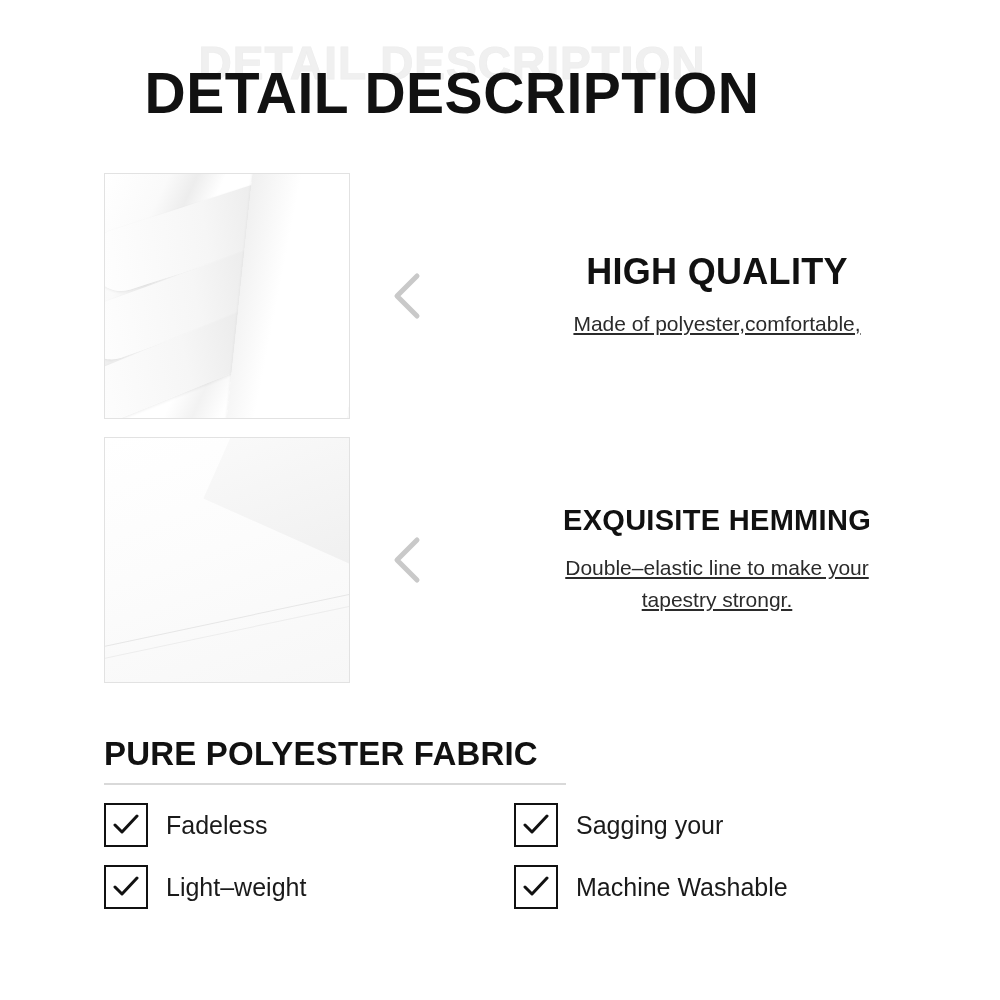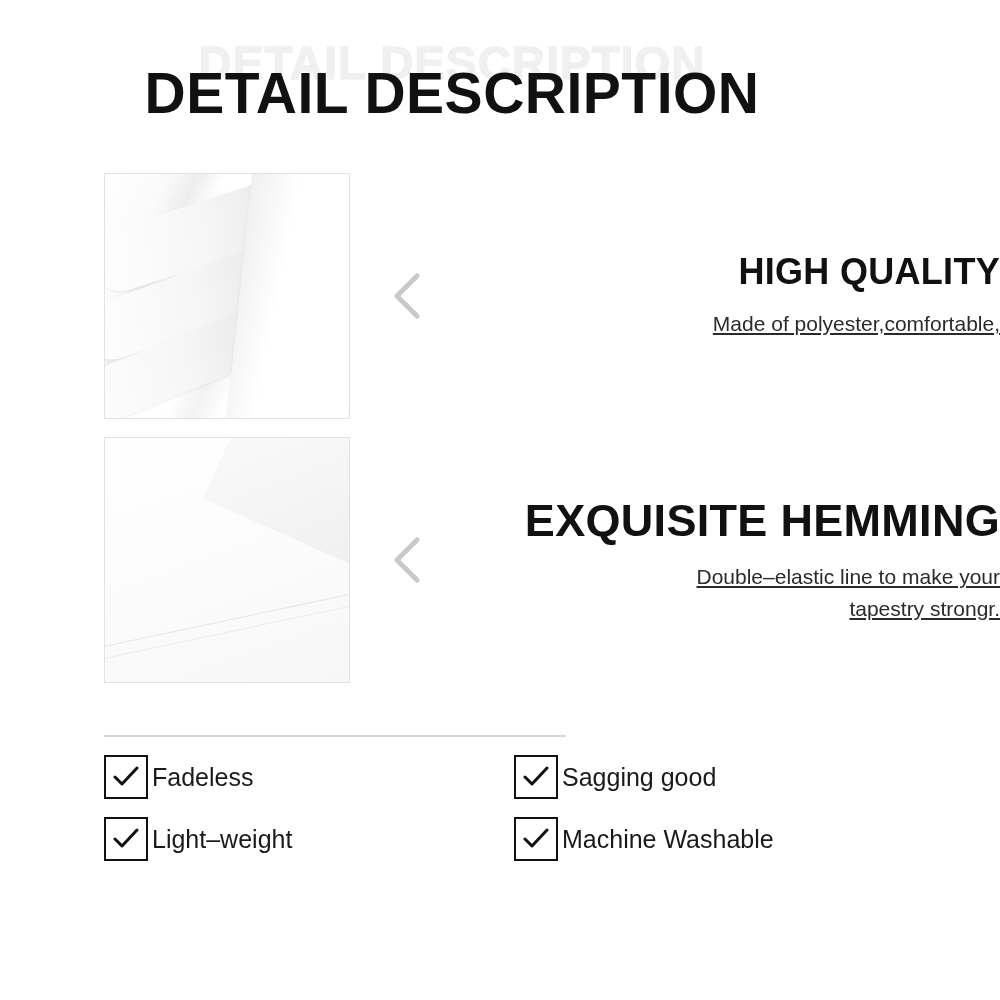--- a/index.html
+++ b/index.html
@@ -123,31 +123,31 @@
     width: 56px;
     margin-left: 28px;
     display: flex;
     align-items: center;
     justify-content: center;
   }
   .arrow svg { display: block; }
 
   .feature-text {
     flex: 1;
-    text-align: right;
+    text-align: center;
   }
   .feature-heading {
     font-size: 36px;
     font-weight: 700;
     color: #111111;
     letter-spacing: 0.3px;
     margin: 0 0 16px 0;
     line-height: 1.1;
   }
-  .feature-heading.small { font-size: 45px; }
+  .feature-heading.small { font-size: 29px; }
   .feature-desc {
     font-size: 21px;
     font-weight: 400;
     color: #2b2b2b;
     line-height: 1.5;
     margin: 0;
     text-decoration: underline;
   }
 
   
@@ -187,21 +187,21 @@
     display: flex;
     align-items: center;
     justify-content: center;
     flex: none;
     background: #ffffff;
   }
   .checkbox svg { display: block; }
   .check-label {
     font-size: 25px;
     color: #1a1a1a;
-    margin-left: 4px;
+    margin-left: 18px;
     white-space: nowrap;
   }
 </style>
 </head>
 <body>
 
 <div class="header-wrap">
   <div class="ghost-title">DETAIL DESCRIPTION</div>
   <div class="main-title">DETAIL DESCRIPTION</div>
 </div>
@@ -242,39 +242,40 @@
   </div>
 
   <div class="feature-text">
     <h2 class="feature-heading small">EXQUISITE HEMMING</h2>
     <p class="feature-desc">Double–elastic line to make your</p>
     <p class="feature-desc">tapestry strongr.</p>
   </div>
 </div>
 
 <div class="bottom">
+  <h3 class="bottom-title">PURE POLYESTER FABRIC</h3>
   <div class="bottom-rule"></div>
 
   <div class="check-grid">
     <div class="check-item">
       <span class="checkbox">
         <svg width="26" height="22" viewBox="0 0 26 22" aria-hidden="true">
           <polyline points="2,11 9,18 24,2" fill="none" stroke="#111111" stroke-width="3" stroke-linecap="round" stroke-linejoin="round"></polyline>
         </svg>
       </span>
       <span class="check-label">Fadeless</span>
     </div>
 
     <div class="check-item">
       <span class="checkbox">
         <svg width="26" height="22" viewBox="0 0 26 22" aria-hidden="true">
           <polyline points="2,11 9,18 24,2" fill="none" stroke="#111111" stroke-width="3" stroke-linecap="round" stroke-linejoin="round"></polyline>
         </svg>
       </span>
-      <span class="check-label">Sagging good</span>
+      <span class="check-label">Sagging your</span>
     </div>
 
     <div class="check-item">
       <span class="checkbox">
         <svg width="26" height="22" viewBox="0 0 26 22" aria-hidden="true">
           <polyline points="2,11 9,18 24,2" fill="none" stroke="#111111" stroke-width="3" stroke-linecap="round" stroke-linejoin="round"></polyline>
         </svg>
       </span>
       <span class="check-label">Light–weight</span>
     </div>

